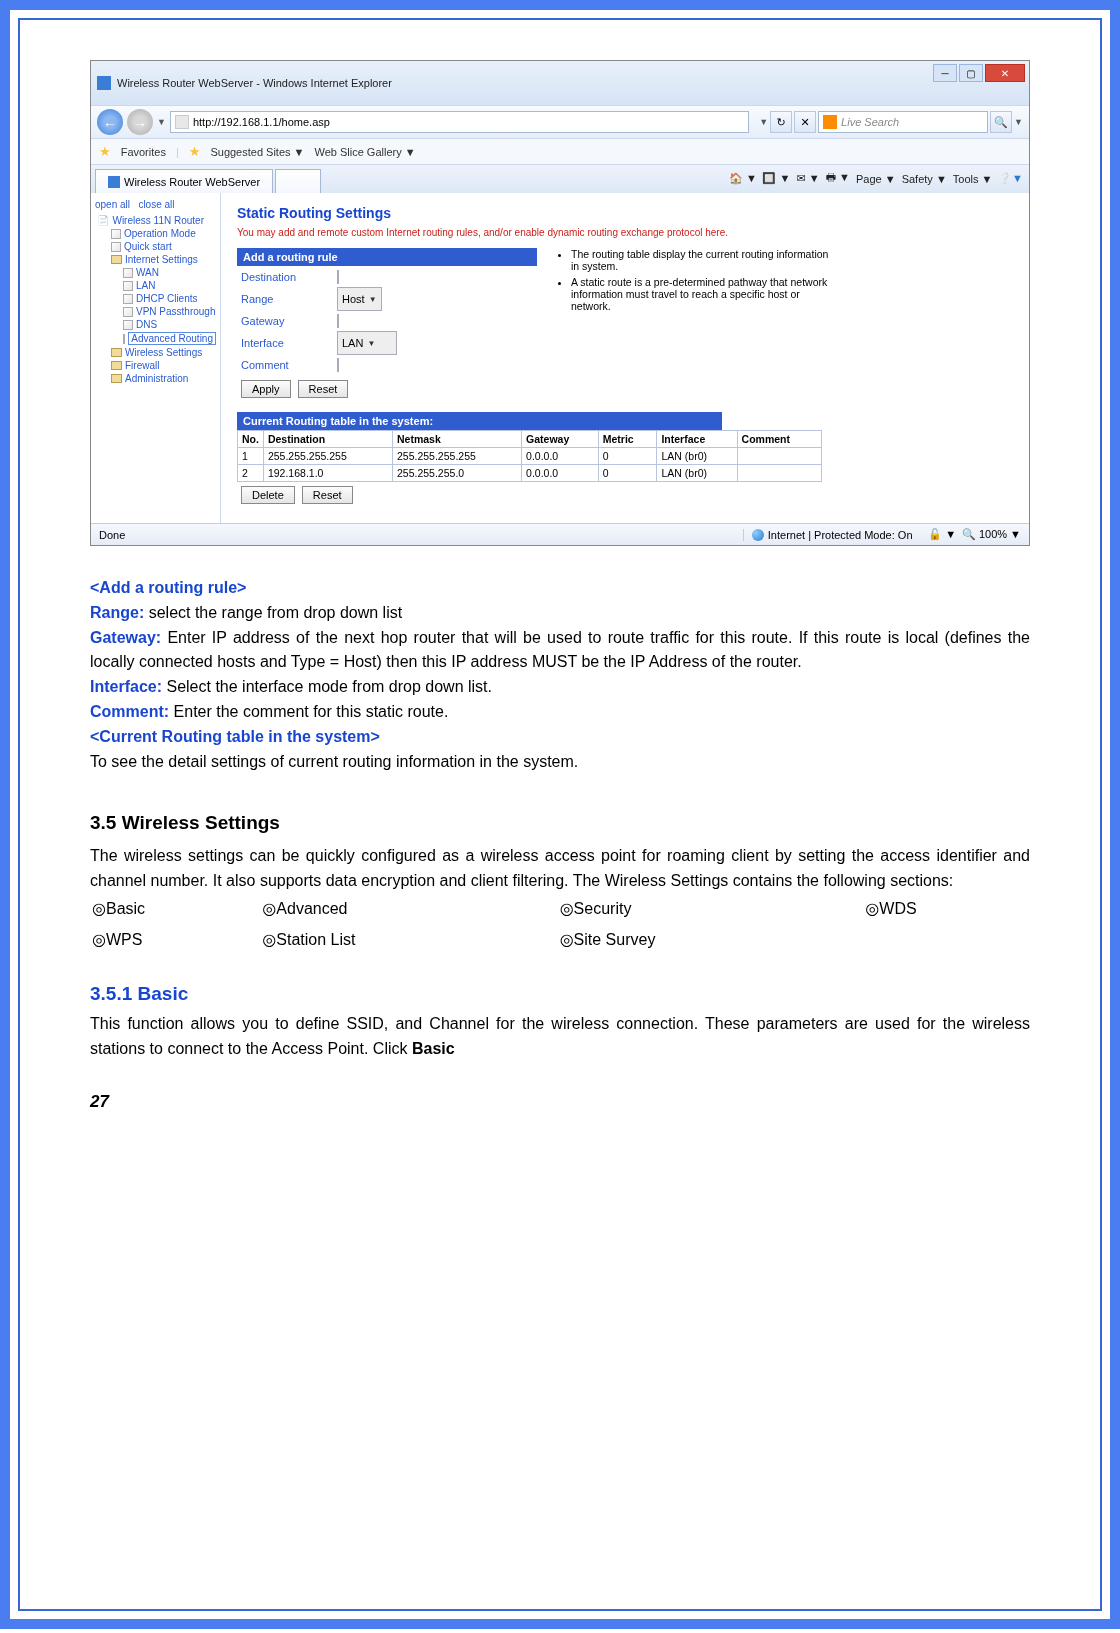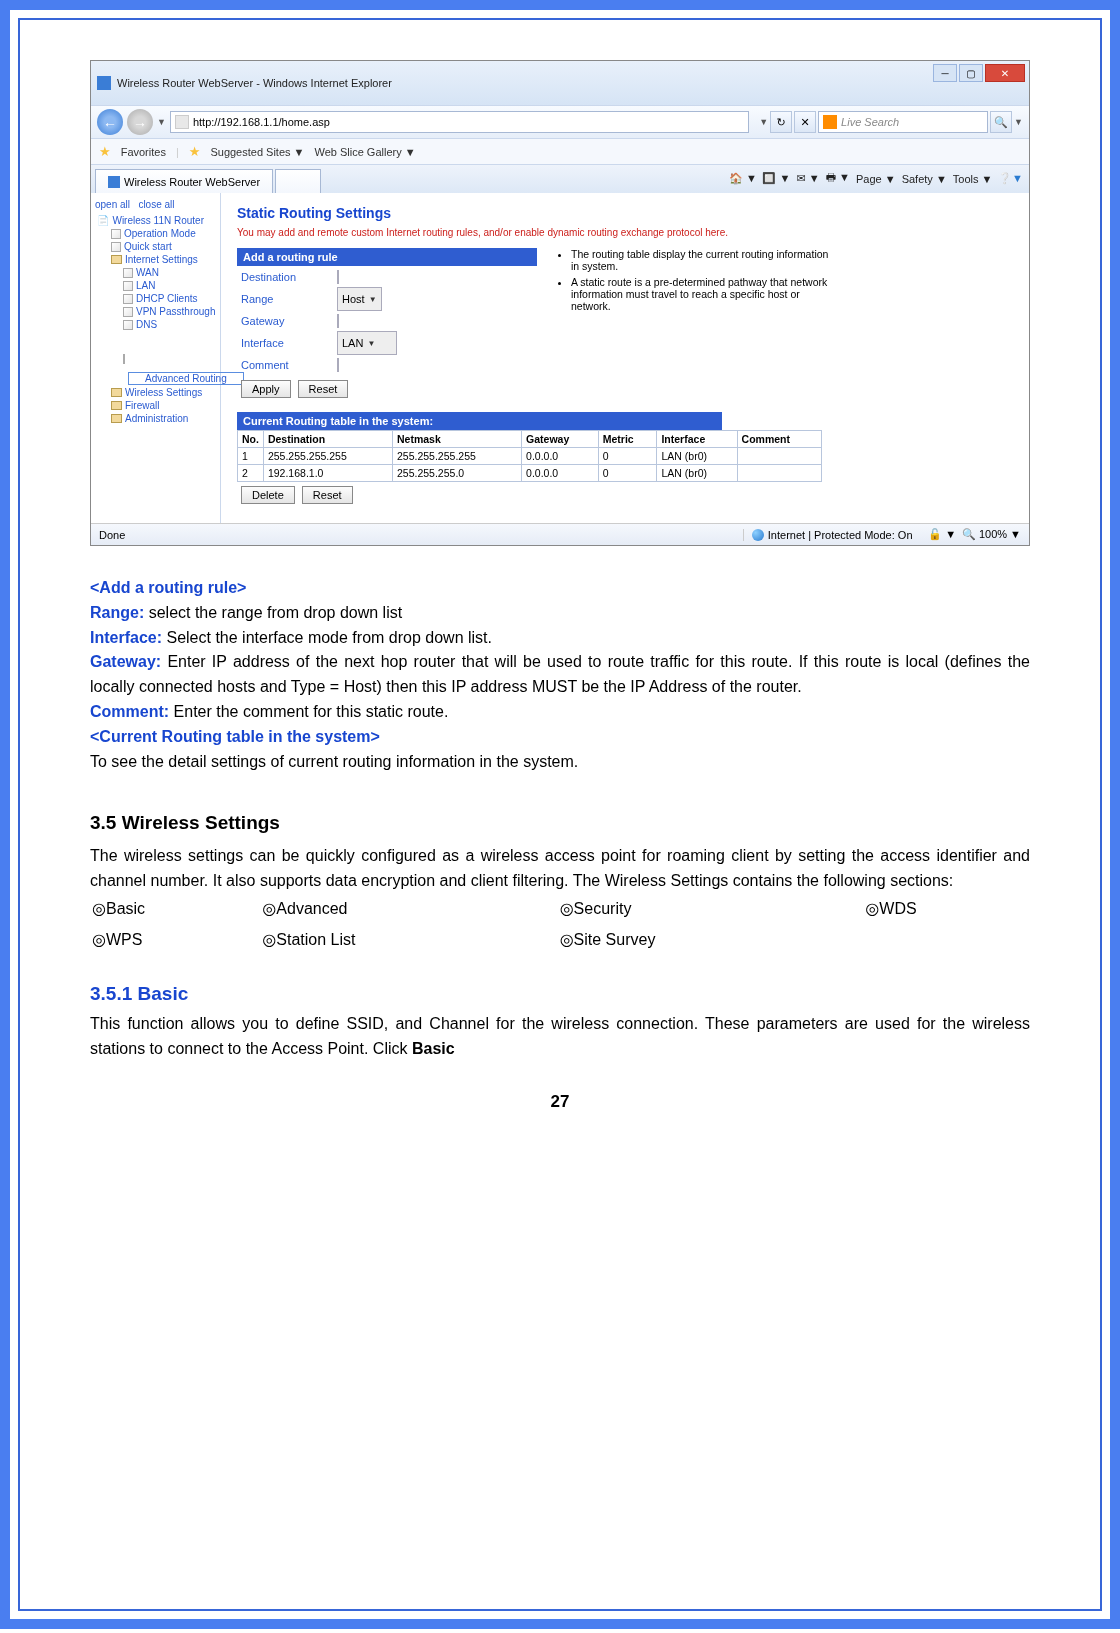--- a/index.html
+++ b/index.html
@@ -29,21 +29,21 @@
 .tab .ficon2 { width: 12px; height: 12px; background: #3a7dd6; }
 .tbright { position: absolute; right: 6px; top: 4px; display: flex; align-items: center; gap: 6px; font-size: 11px; color: #222; }
 .tbright span { display: inline-flex; align-items: center; gap:2px; }
 .iecontent { display: flex; height: 330px; background: #fff; }
 .sidebar { width: 130px; border-right: 1px solid #cbd8ec; padding: 6px 4px; font-size: 10px; color: #2a5bd0; }
 .sidebar .oc { padding-bottom: 4px; }
 .tree .node { padding: 1px 0 1px 14px; white-space: nowrap; color: #2a5bd0; display:flex; align-items:center; gap:3px; }
 .tree .node.root { padding-left: 2px; font-weight: normal; }
 .tree .sub1 { padding-left: 16px; }
 .tree .sub2 { padding-left: 28px; }
-.tree .selected span.lbl { border: 1px solid #5a8de0; padding: 0 16px; margin-top: 40px; }
+.tree .selected span.lbl { border: 1px solid #5a8de0; padding: 0 2px; }
 .fileicon { width:10px; height:10px; background: linear-gradient(135deg,#fff,#e6e6e6); border:1px solid #aaa; display:inline-block; }
 .foldicon { width:11px; height:9px; background:#f2d99c; border:1px solid #b89c4e; display:inline-block; }
 .maincontent { flex: 1; padding: 12px 16px; position: relative; }
 .mcTitle { color: #1846cf; font-weight: bold; font-size: 14px; margin-bottom: 6px; }
 .mcNote { color: #cc201c; font-size: 10px; margin-bottom: 10px; }
 .layoutrow { display: flex; gap: 20px; }
 .formcol { width: 300px; }
 .formhdr { background: #2f5dd0; color: #fff; font-weight: bold; padding: 3px 6px; font-size: 11px; }
 .frow { display: flex; align-items: center; height: 22px; }
 .frow .lbl { width: 100px; color: #2a5bd0; font-size: 11px; padding-left: 4px; }
@@ -63,21 +63,21 @@
 .statusbar .sl { padding: 0 8px; flex:1; }
 .statusbar .sr { display: flex; align-items: center; gap: 6px; padding: 0 8px; }
 .statusbar .mid { padding: 0 8px; border-left:1px solid #ccc; display:flex; align-items:center; gap:4px; }
 .globe { width:12px; height:12px; border-radius:50%; background: radial-gradient(circle at 30% 30%, #8dd0ff, #2a7bd0); display:inline-block; }
 .doc-body { margin-top: 30px; font-size: 16px; line-height: 1.55; color: #000; text-align: justify; }
 .bluebold { color: #1846cf; font-weight: bold; }
 .section-head { font-weight: bold; font-size: 19px; margin-top: 34px; margin-bottom: 6px; }
 .sub-head { color: #1846cf; font-weight: bold; font-size: 19px; margin-top: 22px; margin-bottom: 4px; }
 .bullets { width: 100%; font-size: 16px; }
 .bullets td { padding: 2px 0; }
-.page-num { text-align: center; font-weight: bold; margin-top: 30px; font-size: 17px; }
+.page-num { font-style: italic; font-weight: bold; margin-top: 30px; font-size: 17px; }
 .bulletg { font-family: 'Segoe UI Symbol', Arial; }
 </style>
 </head>
 <body>
 
 <div class="page-outer">
 <div class="page-inner">
 
 <div class="screenshot">
 
@@ -295,24 +295,24 @@
 </div>
 
 <div class="doc-body">
 
 <p class="bluebold">&lt;Add a routing rule&gt;</p>
 
 <p>
   <span class="bluebold">Range:</span><span> select the range from drop down list</span>
 </p>
 <p>
+  <span class="bluebold">Gateway:</span><span> Enter IP address of the next hop router that will be used to route traffic for this route. If this route is local (defines the locally connected hosts and Type = Host) then this IP address MUST be the IP Address of the router.</span>
+</p>
+<p>
   <span class="bluebold">Interface:</span><span> Select the interface mode from drop down list.</span>
-</p>
-<p>
-  <span class="bluebold">Gateway:</span><span> Enter IP address of the next hop router that will be used to route traffic for this route. If this route is local (defines the locally connected hosts and Type = Host) then this IP address MUST be the IP Address of the router.</span>
 </p>
 <p>
   <span class="bluebold">Comment:</span><span> Enter the comment for this static route.</span>
 </p>
 
 <p class="bluebold">&lt;Current Routing table in the system&gt;</p>
 <p>To see the detail settings of current routing information in the system.</p>
 
 <p class="section-head">3.5   Wireless Settings</p>
 <p>The wireless settings can be quickly configured as a wireless access point for roaming client by setting the access identifier and channel number. It also supports data encryption and client filtering. The Wireless Settings contains the following sections:</p>

